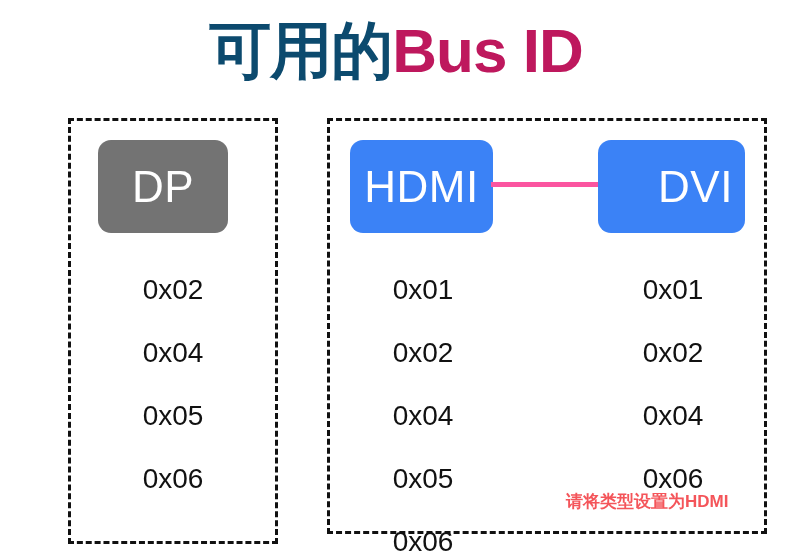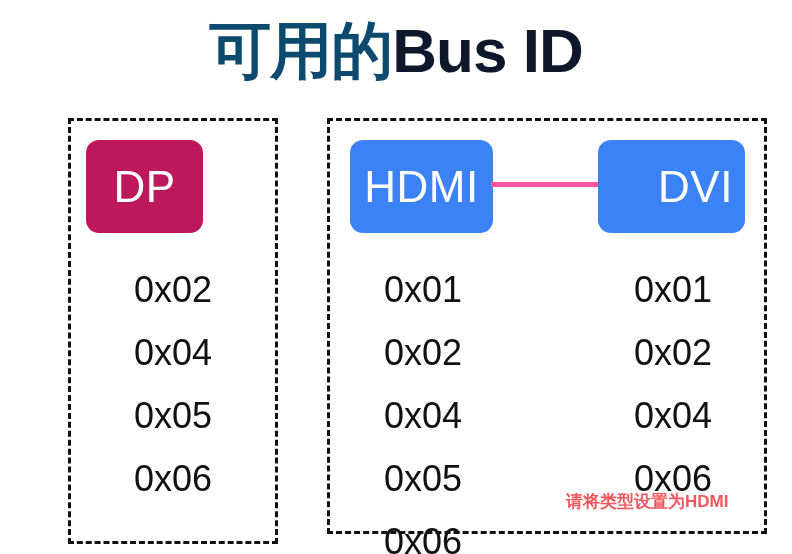--- a/index.html
+++ b/index.html
@@ -23,21 +23,21 @@
     top: 6px;
     width: 792px;
     text-align: center;
     font-size: 62px;
     line-height: 90px;
     font-weight: 700;
     letter-spacing: -1px;
     white-space: nowrap;
   }
   #title .t-cn { color: #0c4a6e; }
-  #title .t-en { color: #0f172a; }
+  #title .t-en { color: #be185d; }
 
   
   .group-box {
     position: absolute;
     border: 3px dashed #111111;
     box-sizing: border-box;
     background: transparent;
   }
   #group-dp {
     left: 68px;
@@ -59,25 +59,25 @@
     display: flex;
     align-items: center;
     justify-content: center;
     color: #ffffff;
     font-size: 44px;
     font-weight: 400;
     letter-spacing: 0.5px;
     box-sizing: border-box;
   }
   #chip-dp {
-    left: 86px;
+    left: 98px;
     top: 140px;
-    width: 117px;
+    width: 130px;
     height: 93px;
-    background: #be185d;
+    background: #737373;
   }
   #chip-hdmi {
     left: 350px;
     top: 140px;
     width: 143px;
     height: 93px;
     background: #3B82F6;
   }
   #chip-dvi {
     left: 598px;
@@ -95,21 +95,21 @@
     top: 182px;
     width: 109px;
     height: 5px;
     background: #FB55A0;
   }
 
   
   .id-col {
     position: absolute;
     text-align: center;
-    font-size: 36px;
+    font-size: 28px;
     line-height: 63px;
     font-weight: 400;
     color: #111111;
   }
   #col-dp   { left: 98px;  top: 258px; width: 150px; }
   #col-hdmi { left: 348px; top: 258px; width: 150px; }
   #col-dvi  { left: 598px; top: 258px; width: 150px; }
   .id-col .id-val { display: block; }
 
   

